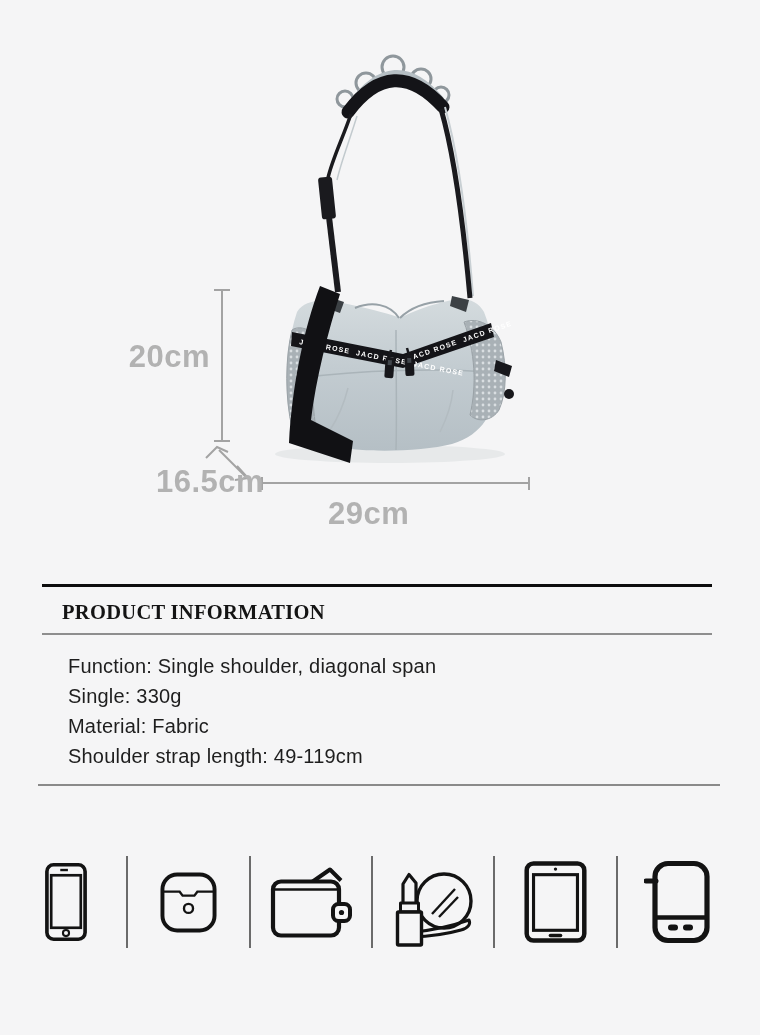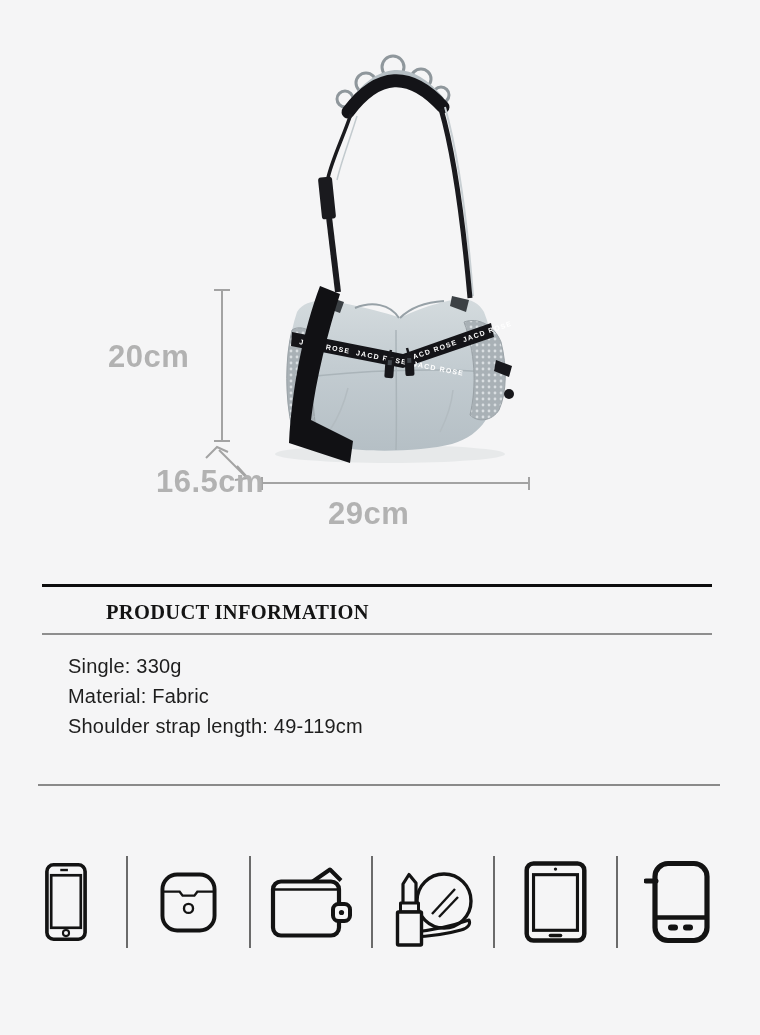--- a/index.html
+++ b/index.html
@@ -14,36 +14,35 @@
   .photo{position:absolute;left:0;top:0;width:760px;height:560px;}
   .photo svg{position:absolute;left:0;top:0;}
   .dim-label{
     position:absolute;
     font-weight:bold;
     font-size:31px;
     color:#b2b2b2;
     letter-spacing:0.5px;
     white-space:nowrap;
   }
-  .dim-height{left:108px;top:339px;width:86px;text-align:left;}
+  .dim-height{left:124px;top:339px;width:86px;text-align:right;}
   .dim-depth{left:156px;top:464px;}
   .dim-width{left:328px;top:496px;width:134px;}
   
   .rule{position:absolute;}
   .rule-black{left:42px;top:584px;width:670px;height:3px;background:#0d0d0d;}
   .rule-gray-1{left:42px;top:633px;width:670px;height:2px;background:#8e8e8e;}
   .rule-gray-2{left:38px;top:784px;width:682px;height:2px;background:#8a8a8a;}
   .info-header{
     position:absolute;left:62px;top:601px;
     font-family:"Liberation Serif",serif;
     font-weight:bold;
     font-size:20.5px;
     color:#141414;
     letter-spacing:0.3px;
-    margin-left:44px;
   }
   .info-list{position:absolute;left:68px;top:651px;}
   .info-line{
     font-size:20px;
     line-height:30px;
     color:#1e1e1e;
     letter-spacing:0.2px;
   }
   
   .icons-row{
@@ -160,20 +159,21 @@
     <div class="dim-label dim-height">20cm</div>
     <div class="dim-label dim-depth">16.5cm</div>
     <div class="dim-label dim-width">29cm</div>
   </div>
 
   <div class="rule rule-black"></div>
   <div class="info-header">PRODUCT INFORMATION</div>
   <div class="rule rule-gray-1"></div>
 
   <div class="info-list">
+    <div class="info-line">Function: Single shoulder, diagonal span</div>
     <div class="info-line">Single: 330g</div>
     <div class="info-line">Material: Fabric</div>
     <div class="info-line">Shoulder strap length: 49-119cm</div>
   </div>
 
   <div class="rule rule-gray-2"></div>
 
   <div class="icons-row">
 
     <div class="icon-cell">

